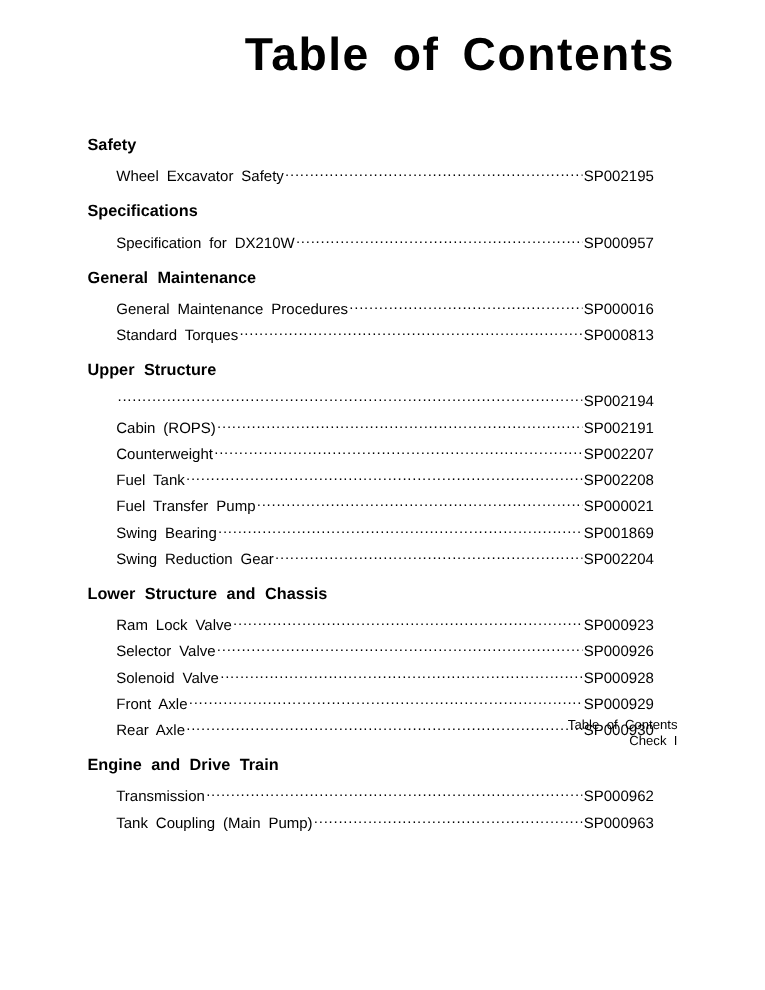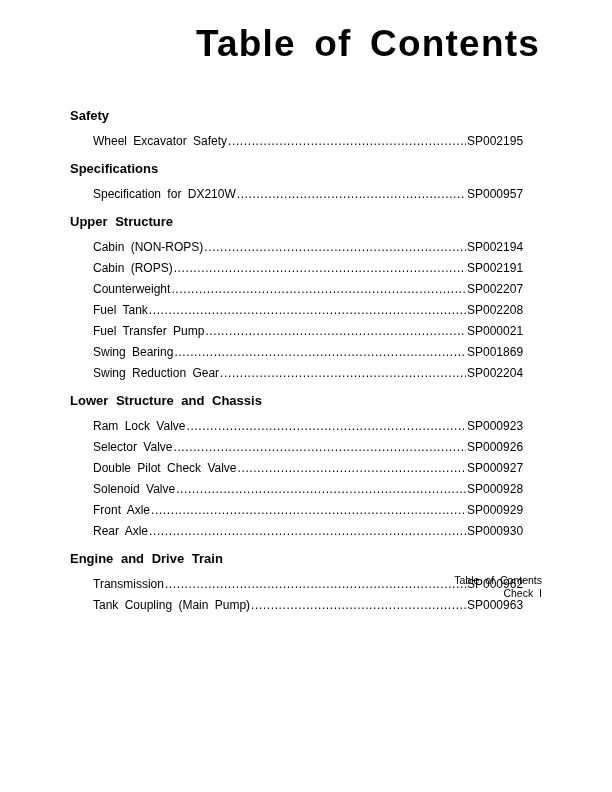--- a/index.html
+++ b/index.html
@@ -66,21 +66,21 @@
   }
 
   .entry-list {
     margin: 0;
     padding: 0;
     list-style: none;
   }
 
   .entry {
     display: flex;
-    align-items: flex-end;
+    align-items: center;
     font-size: 12px;
     line-height: 21px;
     padding-left: 23px;
     white-space: nowrap;
   }
 
   .entry-title {
     word-spacing: 3px;
     flex: 0 0 auto;
   }
@@ -143,24 +143,38 @@
         <div class="section-heading">Specifications</div>
         <ul class="entry-list">
           <li class="entry">
             <span class="entry-title">Specification  for  DX210W</span>
             <span class="entry-leader"></span>
             <span class="entry-code">SP000957</span>
           </li>
         </ul>
       </div>
       <div class="section">
+        <div class="section-heading">General  Maintenance</div>
+        <ul class="entry-list">
+          <li class="entry">
+            <span class="entry-title">General  Maintenance  Procedures</span>
+            <span class="entry-leader"></span>
+            <span class="entry-code">SP000016</span>
+          </li>
+          <li class="entry">
+            <span class="entry-title">Standard  Torques</span>
+            <span class="entry-leader"></span>
+            <span class="entry-code">SP000813</span>
+          </li>
+        </ul>
+      </div>
+      <div class="section">
         <div class="section-heading">Upper  Structure</div>
         <ul class="entry-list">
           <li class="entry">
-            <span class="entry-title">Cabin  (NON-ROPS)</span>
             <span class="entry-leader"></span>
             <span class="entry-code">SP002194</span>
           </li>
           <li class="entry">
             <span class="entry-title">Cabin  (ROPS)</span>
             <span class="entry-leader"></span>
             <span class="entry-code">SP002191</span>
           </li>
           <li class="entry">
             <span class="entry-title">Counterweight</span>
@@ -194,25 +208,20 @@
         <ul class="entry-list">
           <li class="entry">
             <span class="entry-title">Ram  Lock  Valve</span>
             <span class="entry-leader"></span>
             <span class="entry-code">SP000923</span>
           </li>
           <li class="entry">
             <span class="entry-title">Selector  Valve</span>
             <span class="entry-leader"></span>
             <span class="entry-code">SP000926</span>
-          </li>
-          <li class="entry">
-            <span class="entry-title">Double  Pilot  Check  Valve</span>
-            <span class="entry-leader"></span>
-            <span class="entry-code">SP000927</span>
           </li>
           <li class="entry">
             <span class="entry-title">Solenoid  Valve</span>
             <span class="entry-leader"></span>
             <span class="entry-code">SP000928</span>
           </li>
           <li class="entry">
             <span class="entry-title">Front  Axle</span>
             <span class="entry-leader"></span>
             <span class="entry-code">SP000929</span>

